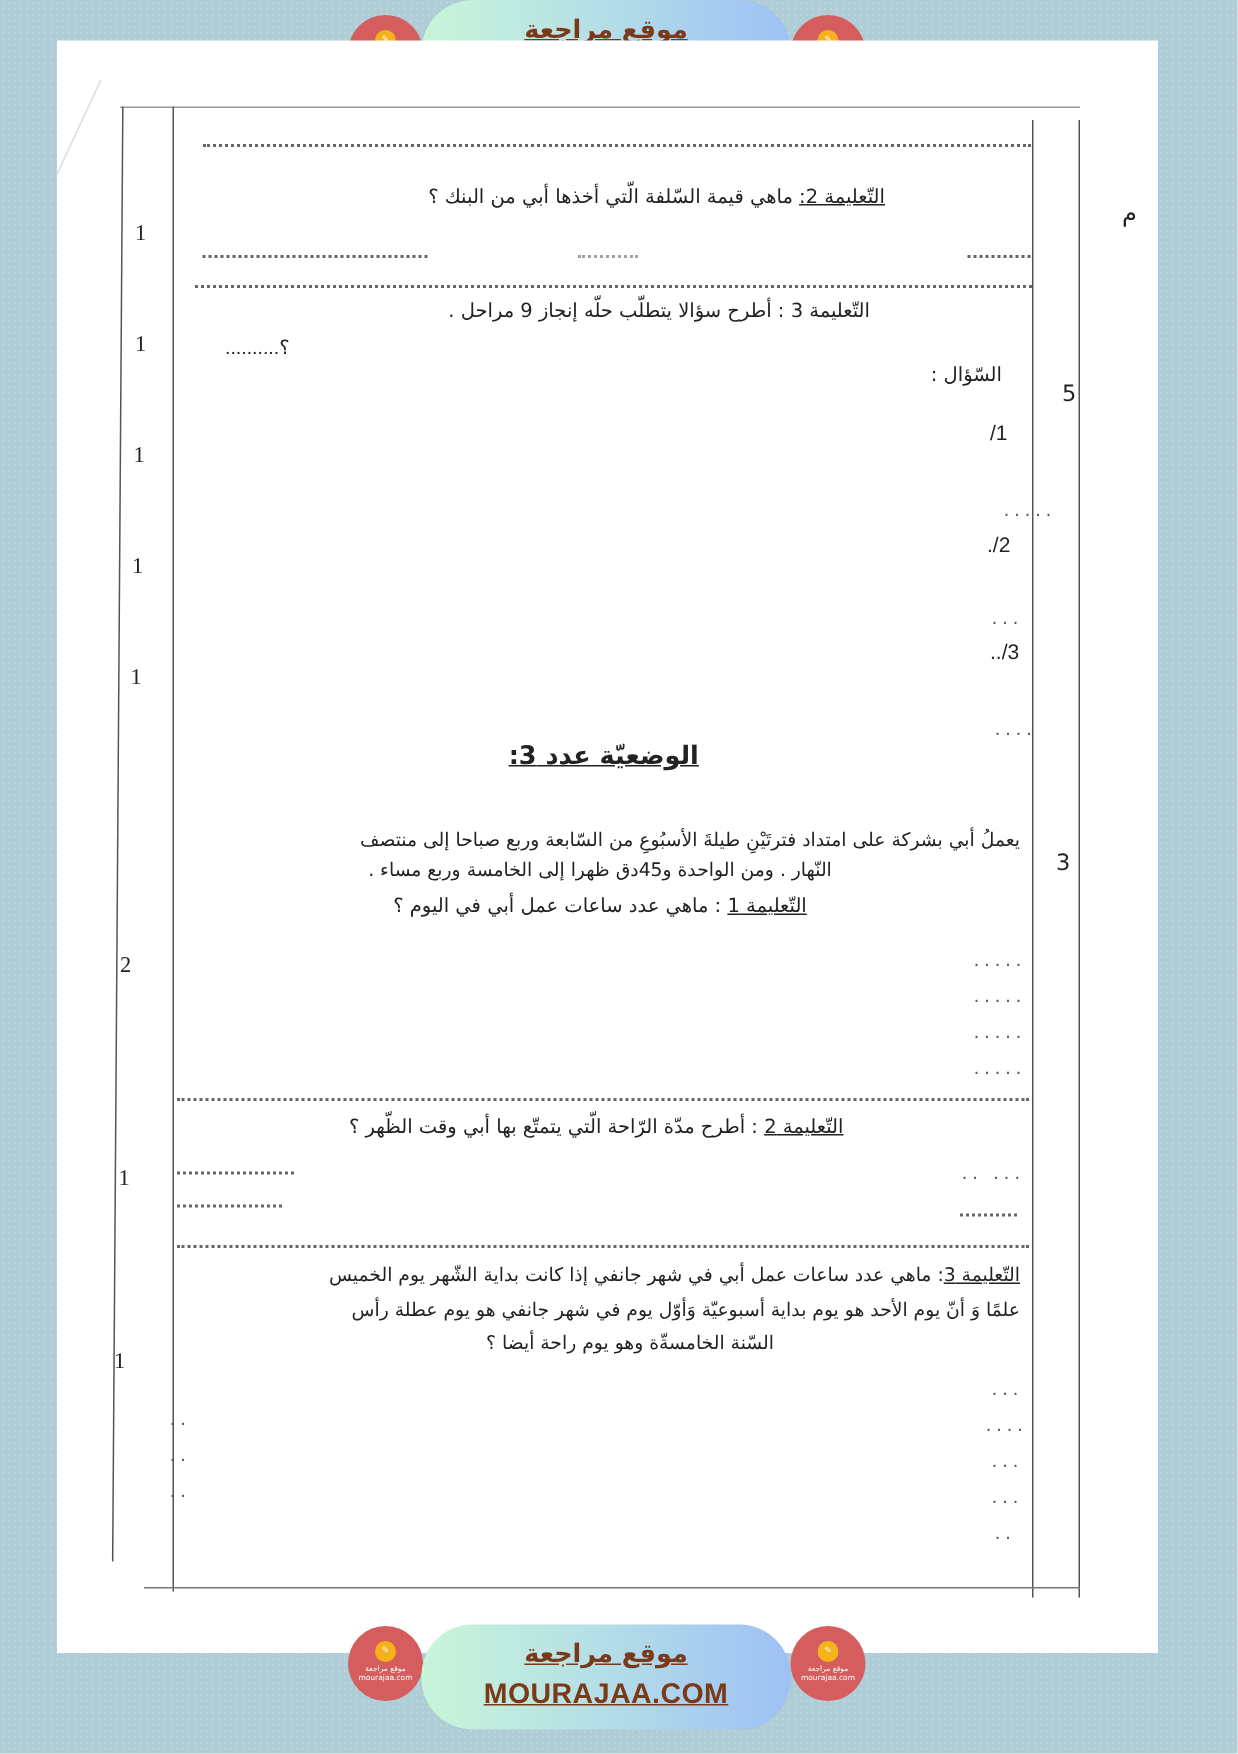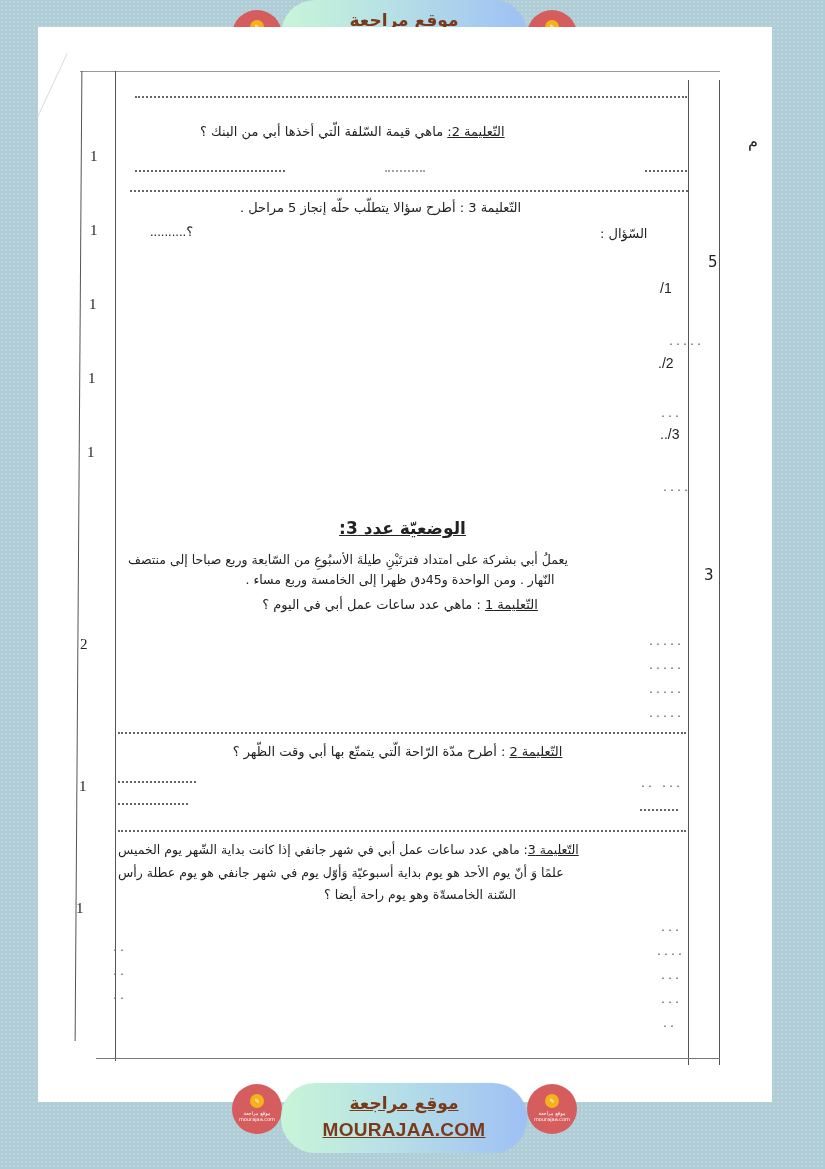--- a/index.html
+++ b/index.html
@@ -52,21 +52,21 @@
 
     .score {
       position: absolute; font-family: "Liberation Serif", serif; font-size: 15px; color: #222;
     }
     .score.sans { font-family: "DejaVu Sans", sans-serif; font-size: 15px; }
 
     .dots {
       position: absolute; height: 0; border-top: 2px dotted #666;
     }
     .ar-line {
-      position: absolute; direction: rtl; text-align: left;
+      position: absolute; direction: rtl; text-align: right;
       font-family: "DejaVu Sans", sans-serif; font-size: 13px; color: #222; white-space: nowrap;
     }
     .ar-line u { text-decoration: underline; }
     .center { text-align: center; }
     .title3 { font-size: 17px; font-weight: bold; text-decoration: underline; }
     .small { font-family: "Liberation Sans", sans-serif; font-size: 14px; color: #222; position: absolute; }
     .tiny-dots { position: absolute; font-size: 10px; color: #555; letter-spacing: 1px; font-family: "DejaVu Sans Mono", monospace; }
     .diag { position: absolute; left: 52px; top: 50px; width: 1px; height: 70px; background: #ddd; transform: rotate(25deg); }
   </style>
 </head>
@@ -103,39 +103,39 @@
   <span>ماهي قيمة السّلفة الّتي أخذها أبي من البنك ؟</span>
 </div>
 <div class="score" style="left:90px; top:148px;">1</div>
 <div class="dots" style="left:135px; top:170px; width:150px;"></div>
 <div class="dots" style="left:385px; top:170px; width:40px; border-top-style:dotted; opacity:0.6;"></div>
 <div class="dots" style="left:645px; top:170px; width:42px;"></div>
 <div class="dots" style="left:130px; top:190px; width:558px;"></div>
 
 <div class="ar-line" style="left:240px; top:200px; width:340px;">
   <span>التّعليمة 3</span>
-  <span>: أطرح سؤالا يتطلّب حلّه إنجاز 5 مراحل .</span>
+  <span>: أطرح سؤالا يتطلّب حلّه إنجاز 9 مراحل .</span>
 </div>
-<div class="ar-line" style="left:600px; top:226px; width:68px;">السّؤال :</div>
+<div class="ar-line" style="left:600px; top:243px; width:68px;">السّؤال :</div>
 <div class="small" style="left:150px; top:224px; font-size:13px;">..........؟</div>
 
 <div class="score" style="left:90px; top:222px;">1</div>
 <div class="score" style="left:89px; top:296px;">1</div>
 <div class="score" style="left:88px; top:370px;">1</div>
 <div class="score" style="left:87px; top:444px;">1</div>
 <div class="score sans" style="left:708px; top:253px;">5</div>
 
 <div class="small" style="left:660px; top:280px;">/1</div>
 <div class="tiny-dots" style="left:668px; top:336px;">.....</div>
 <div class="small" style="left:658px; top:355px;">./2</div>
 <div class="tiny-dots" style="left:660px; top:408px;">...</div>
 <div class="small" style="left:660px; top:426px;">../3</div>
 <div class="tiny-dots" style="left:662px; top:482px;">....</div>
 
-<div class="ar-line center title3" style="left:330px; top:518px; width:145px;">الوضعيّة عدد 3:</div>
+<div class="ar-line center title3" style="left:330px; top:494px; width:145px;">الوضعيّة عدد 3:</div>
 <div class="score sans" style="left:704px; top:566px;">3</div>
 
 <div class="ar-line" style="left:128px; top:552px; width:552px; font-size:12.5px;">يعملُ أبي بشركة على امتداد فترتَيْنِ طيلةَ الأسبُوعِ من السّابعة وربع صباحا إلى منتصف</div>
 <div class="ar-line center" style="left:200px; top:572px; width:400px; font-size:12.5px;">النّهار . ومن الواحدة و45دق ظهرا إلى الخامسة وربع مساء .</div>
 <div class="ar-line center" style="left:220px; top:597px; width:360px;">
   <u>التّعليمة 1</u>
   <span>: ماهي عدد ساعات عمل أبي في اليوم ؟</span>
 </div>
 <div class="score" style="left:80px; top:636px;">2</div>
 <div class="tiny-dots" style="left:648px; top:636px;">.....</div>

